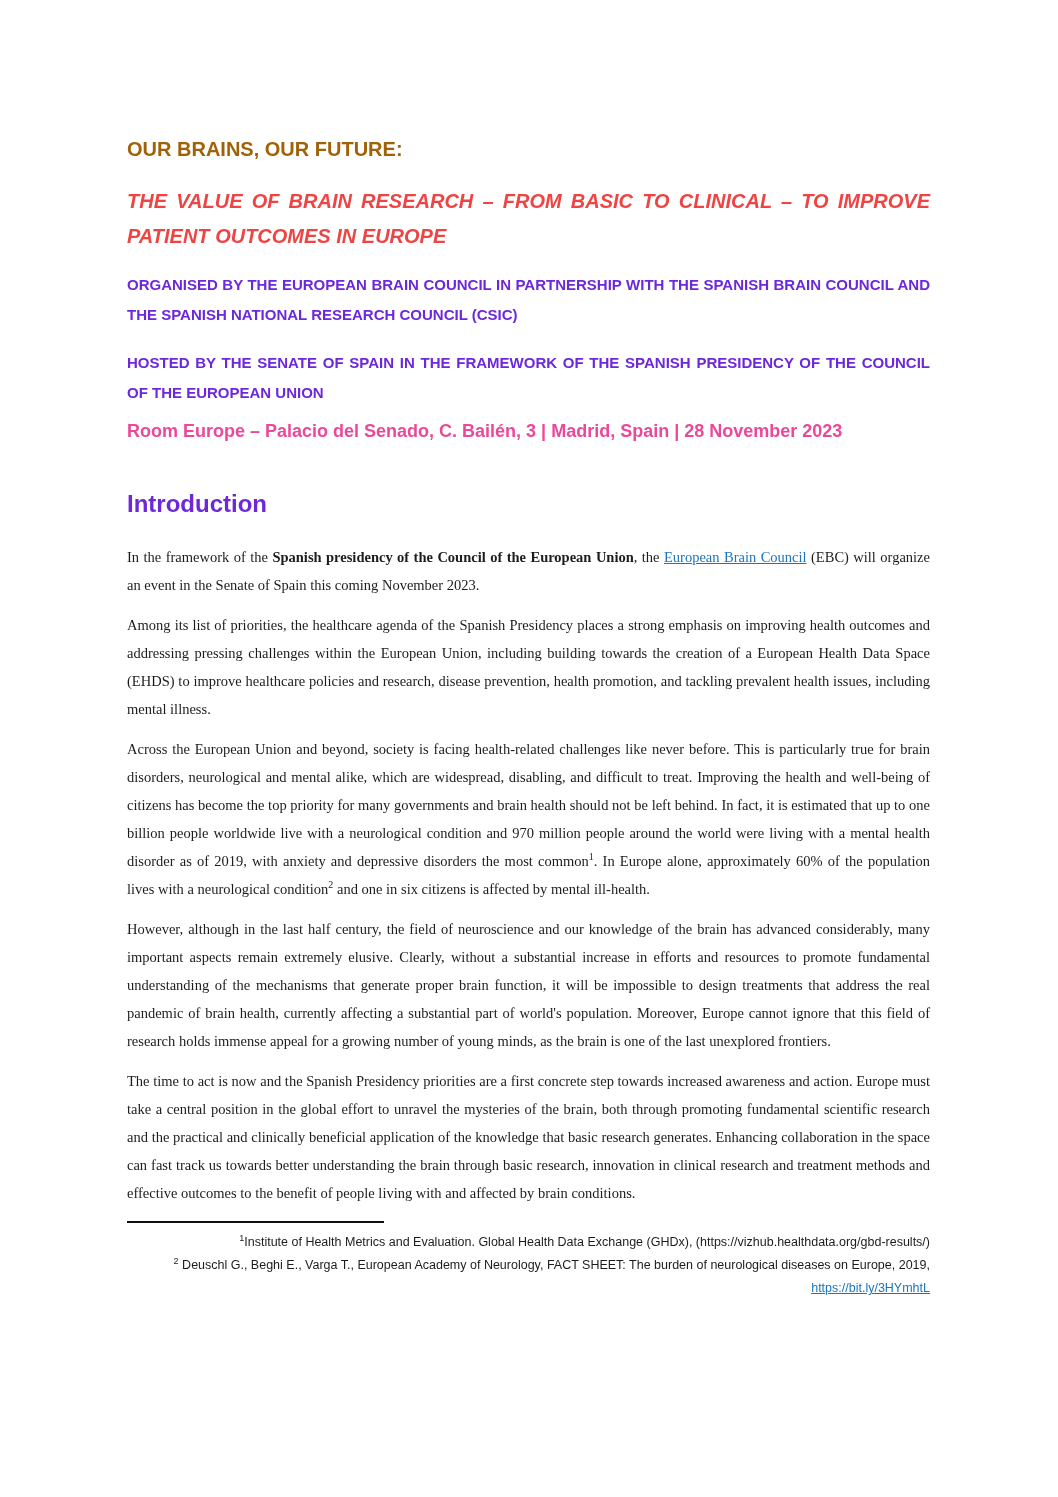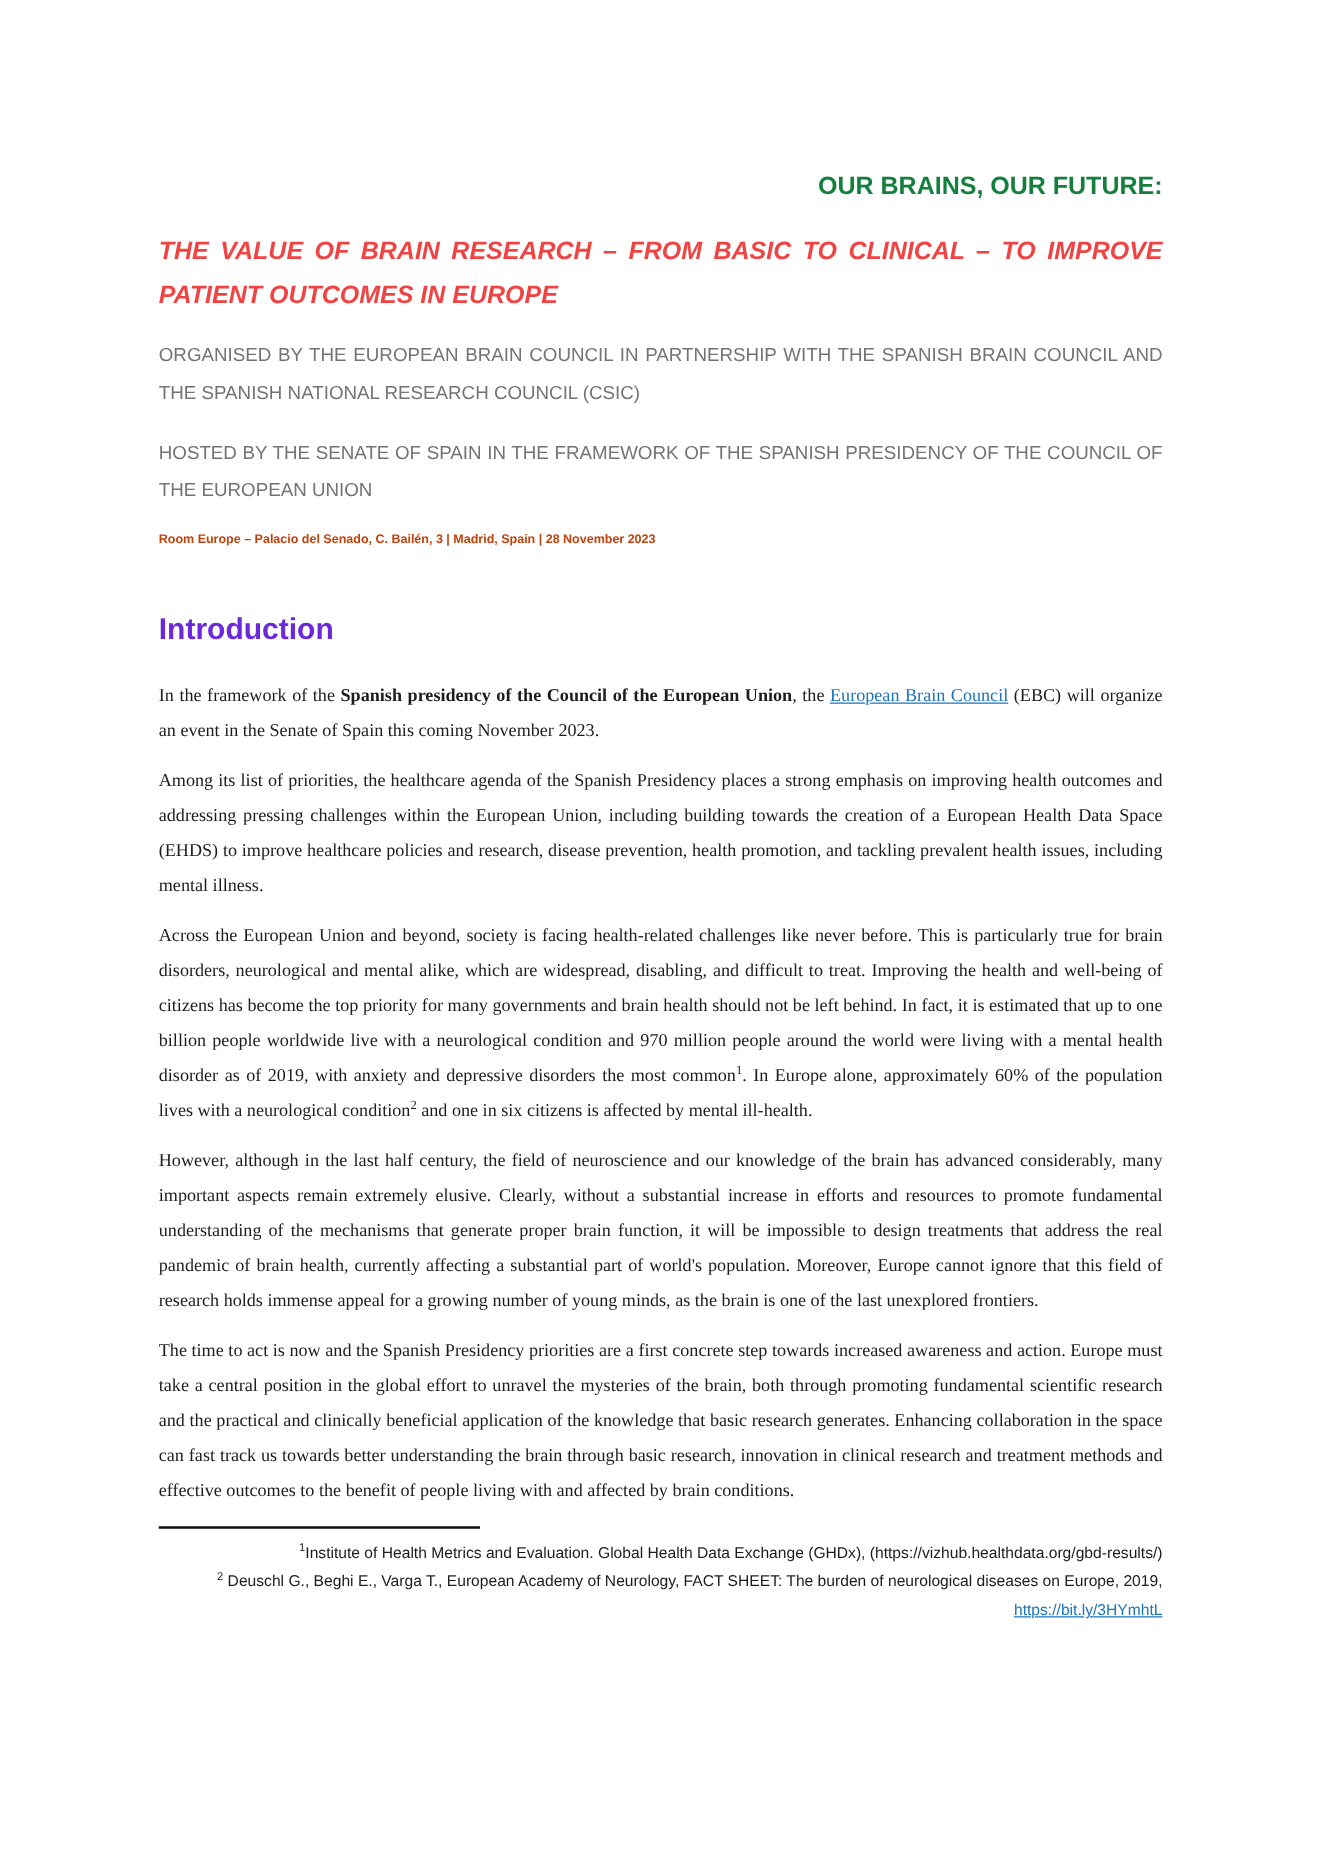--- a/index.html
+++ b/index.html
@@ -10,47 +10,47 @@
     height: 1497px;
     margin: 0 auto;
     background: #ffffff;
     overflow: hidden;
     font-family: "Liberation Sans", "DejaVu Sans", sans-serif;
   }
   .content {
     padding: 136px 128px 0 127px;
   }
   .doc-title {
-    color: #15803d;
+    color: #a16207;
     font-size: 20px;
     line-height: 26px;
     font-weight: 700;
     margin-bottom: 22px;
-    text-align: right;
   }
   .doc-subtitle {
     color: #ef4444;
     font-size: 20px;
     line-height: 35px;
     font-weight: 700;
     font-style: italic;
     text-align: justify;
     margin-bottom: 16px;
   }
   .caps-line {
-    color: #737373;
+    color: #6d28d9;
     font-size: 15px;
     line-height: 30px;
     text-align: justify;
+    font-weight: bold;
   }
   .caps-line.organised { margin-bottom: 18px; }
   .caps-line.hosted { margin-bottom: 12px; }
   .event-line {
-    color: #c2410c;
-    font-size: 10px;
+    color: #ec4899;
+    font-size: 18px;
     line-height: 23px;
     font-weight: 700;
     margin-bottom: 46px;
   }
   .section-heading {
     color: #6d28d9;
     font-size: 24px;
     line-height: 30px;
     font-weight: 700;
     margin-bottom: 24px;

